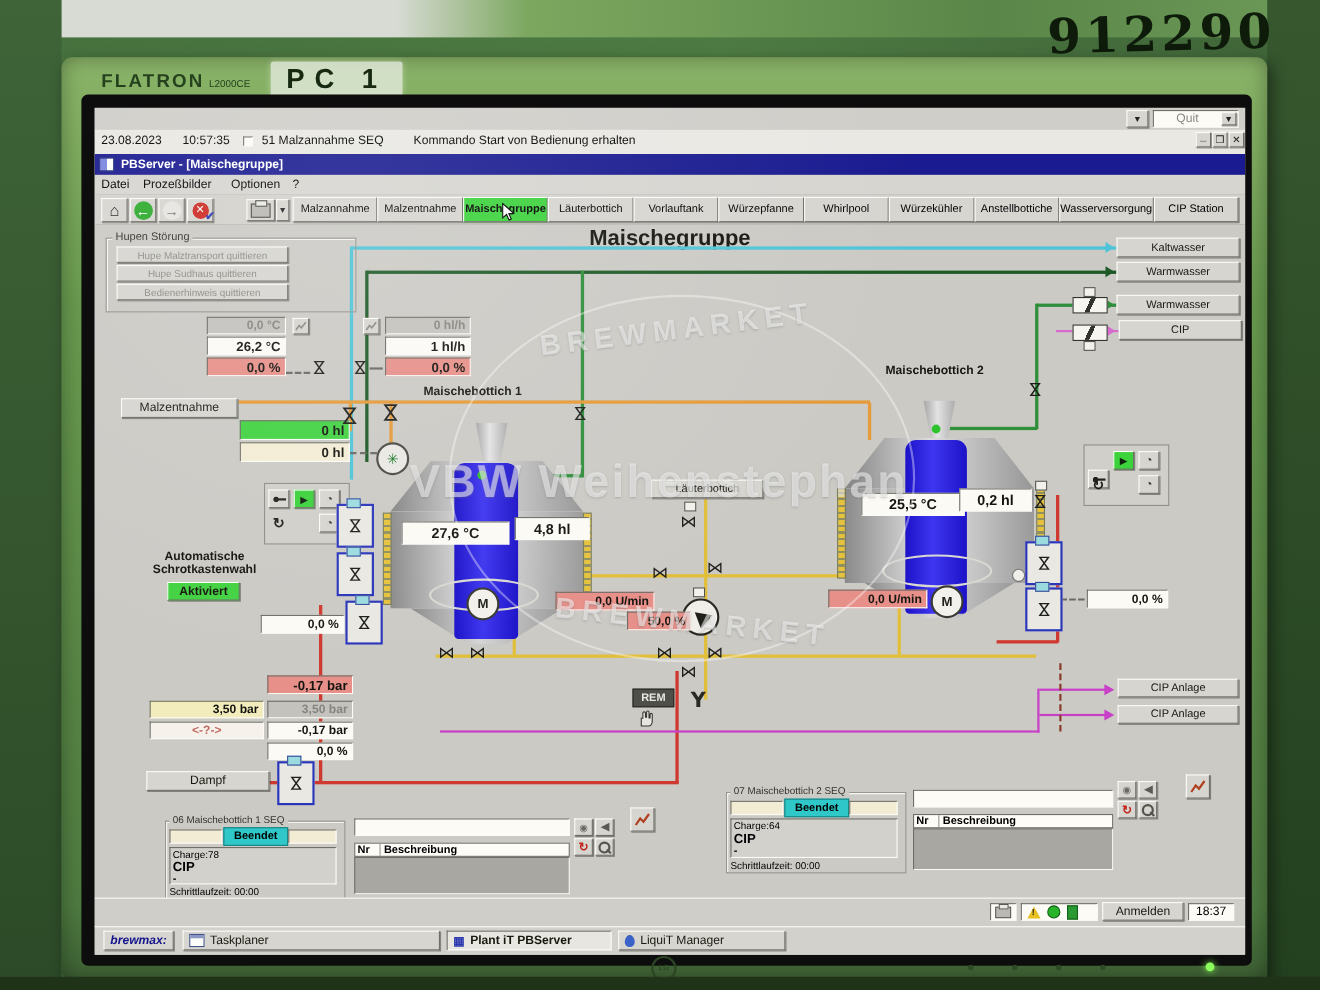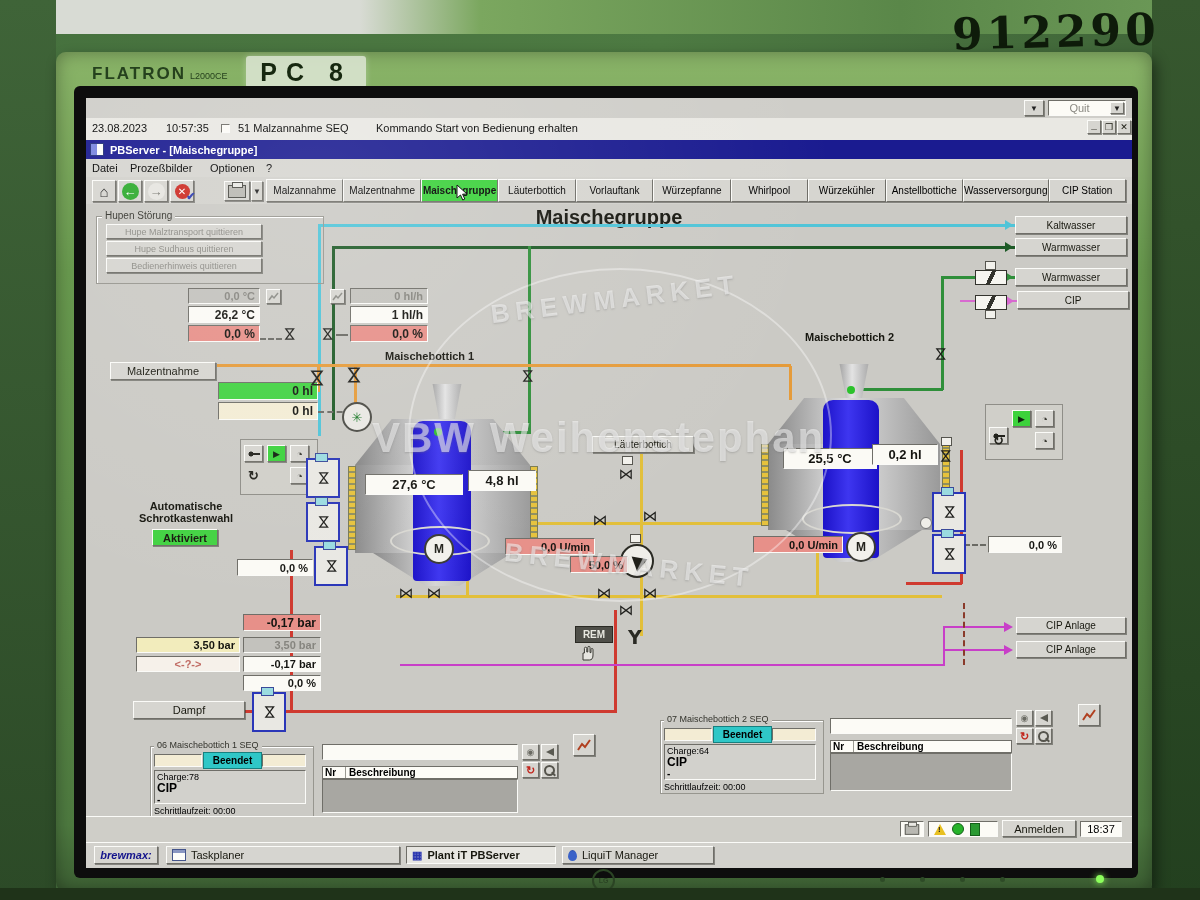--- a/index.html
+++ b/index.html
@@ -115,21 +115,21 @@
 <body>
 
 <div class="scene">
   <div class="s wall"></div>
   <div class="s side-l"></div>
   <div class="s side-r"></div>
   <div class="s serial">912290</div>
 
   <div class="s bezel"></div>
   <div class="s brand"><span>FLATRON</span><small>L2000CE</small></div>
-  <div class="s pc-tape">PC 8</div>
+  <div class="s pc-tape">PC 1</div>
 
   <div class="s frame"></div>
 
   <div class="s screen">
 
     <div class="s" style="left:0;top:0;width:1046px;height:20px;background:#cfcec9;"></div>
     <div class="s b ico i-down" style="left:938px;top:2px;width:20px;height:16px;"></div>
     <div class="s sk" style="left:962px;top:2px;width:78px;height:16px;display:flex;align-items:center;">
       <span style="flex:1;text-align:center;font:11px 'Liberation Sans',sans-serif;color:#8a8982;">Quit</span>
       <span class="b ico i-down" style="width:14px;height:12px;margin-right:1px;"></span>

